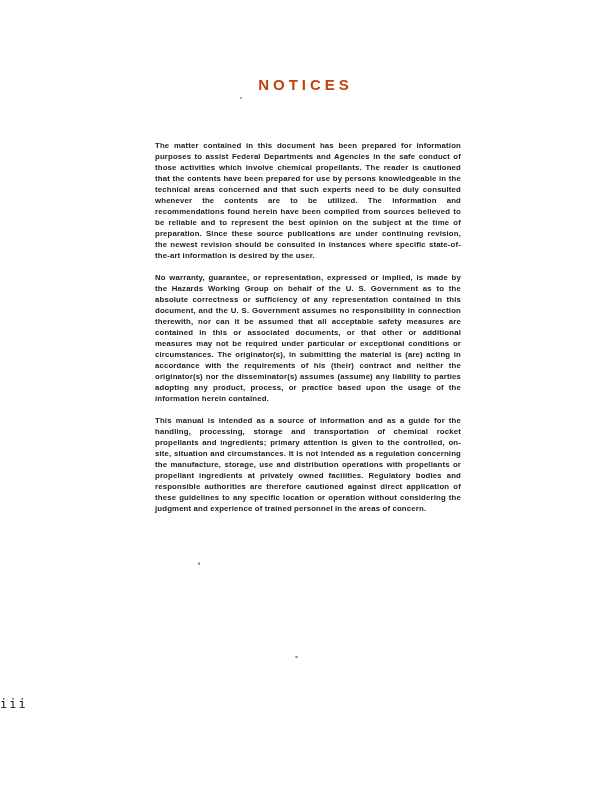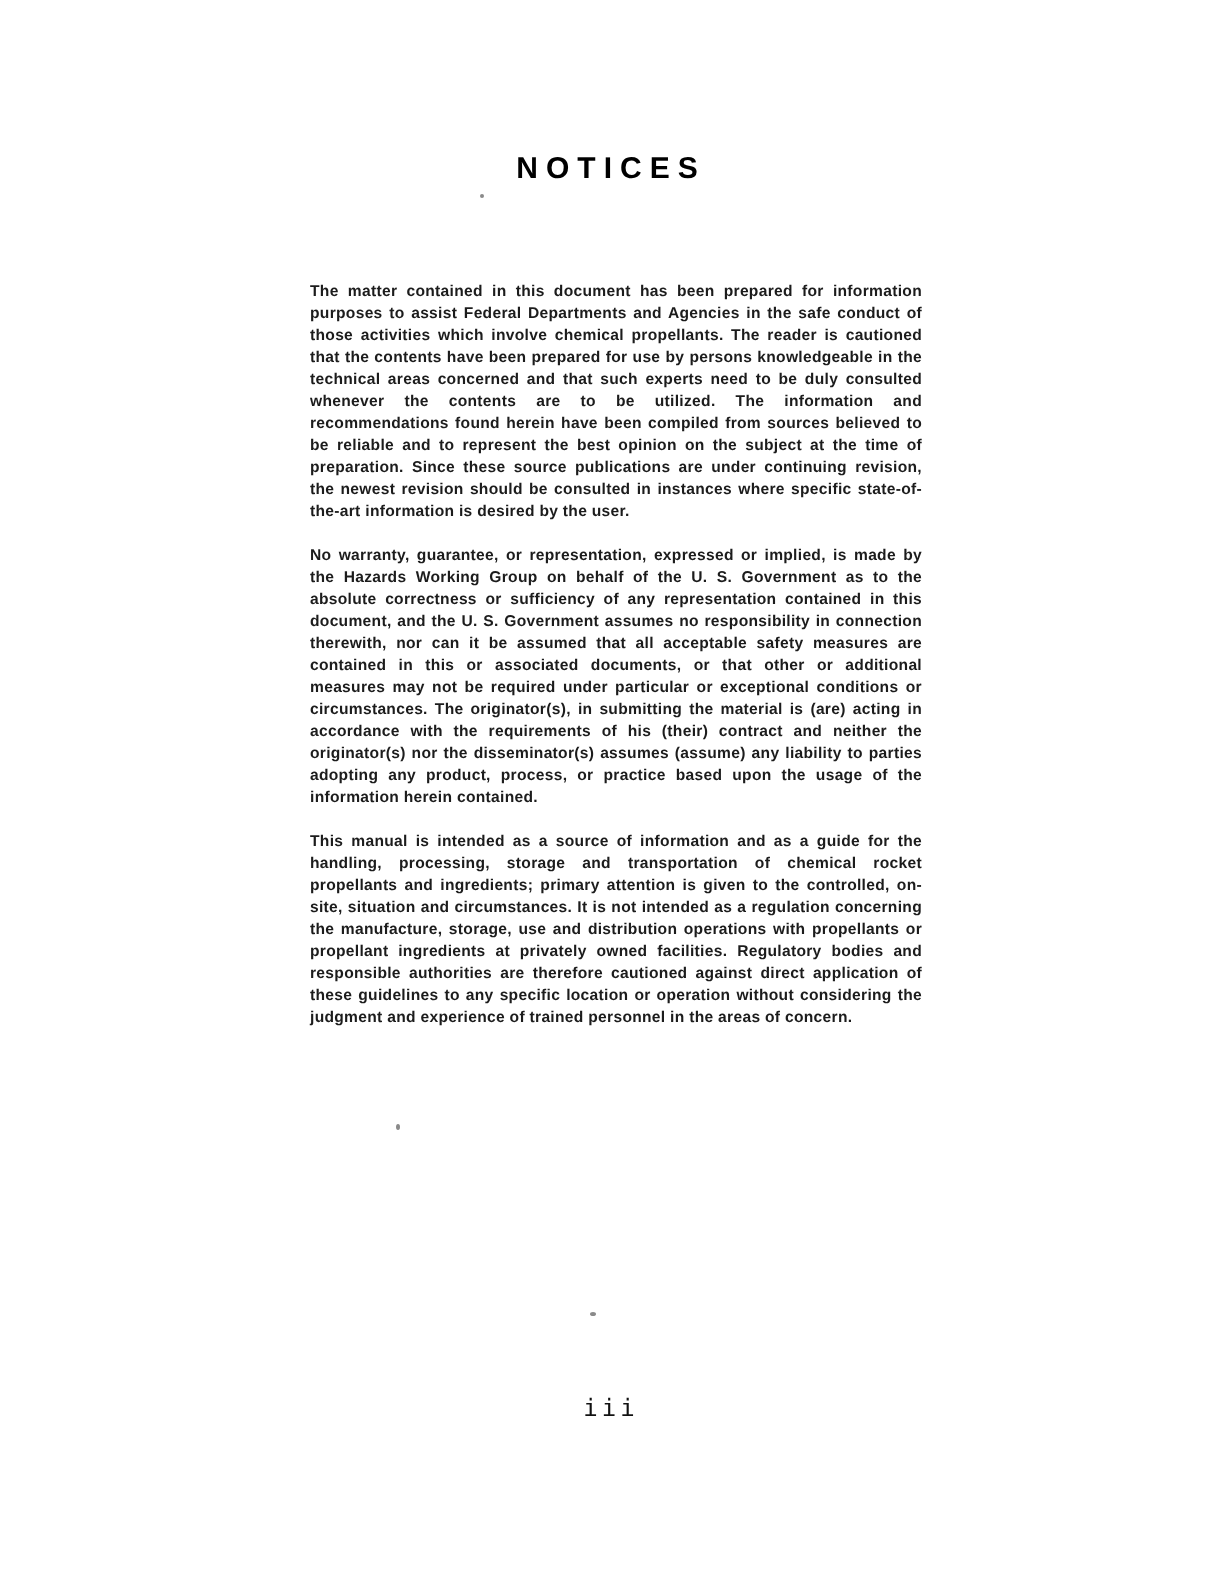--- a/index.html
+++ b/index.html
@@ -18,21 +18,21 @@
   }
   .doc-title {
     position: absolute;
     top: 76px;
     left: 0;
     width: 611px;
     text-align: center;
     font-size: 15px;
     font-weight: bold;
     letter-spacing: 4px;
-    color: #000000;
+    color: #c2410c;
   }
   .content {
     position: absolute;
     top: 140px;
     left: 155px;
     width: 306px;
     font-size: 7.8px;
     line-height: 11px;
     text-align: justify;
     letter-spacing: 0.15px;
@@ -40,21 +40,21 @@
     font-weight: bold;
   }
   .content p {
     margin: 0 0 11px 0;
   }
   .page-number {
     position: absolute;
     top: 697px;
     left: 0;
     width: 611px;
-    text-align: center;
+    text-align: left;
     font-family: "DejaVu Sans Mono", monospace;
     font-size: 12px;
     letter-spacing: 2px;
     color: #111;
   }
   .speck {
     position: absolute;
     background: #8a8a8a;
     border-radius: 50%;
   }

